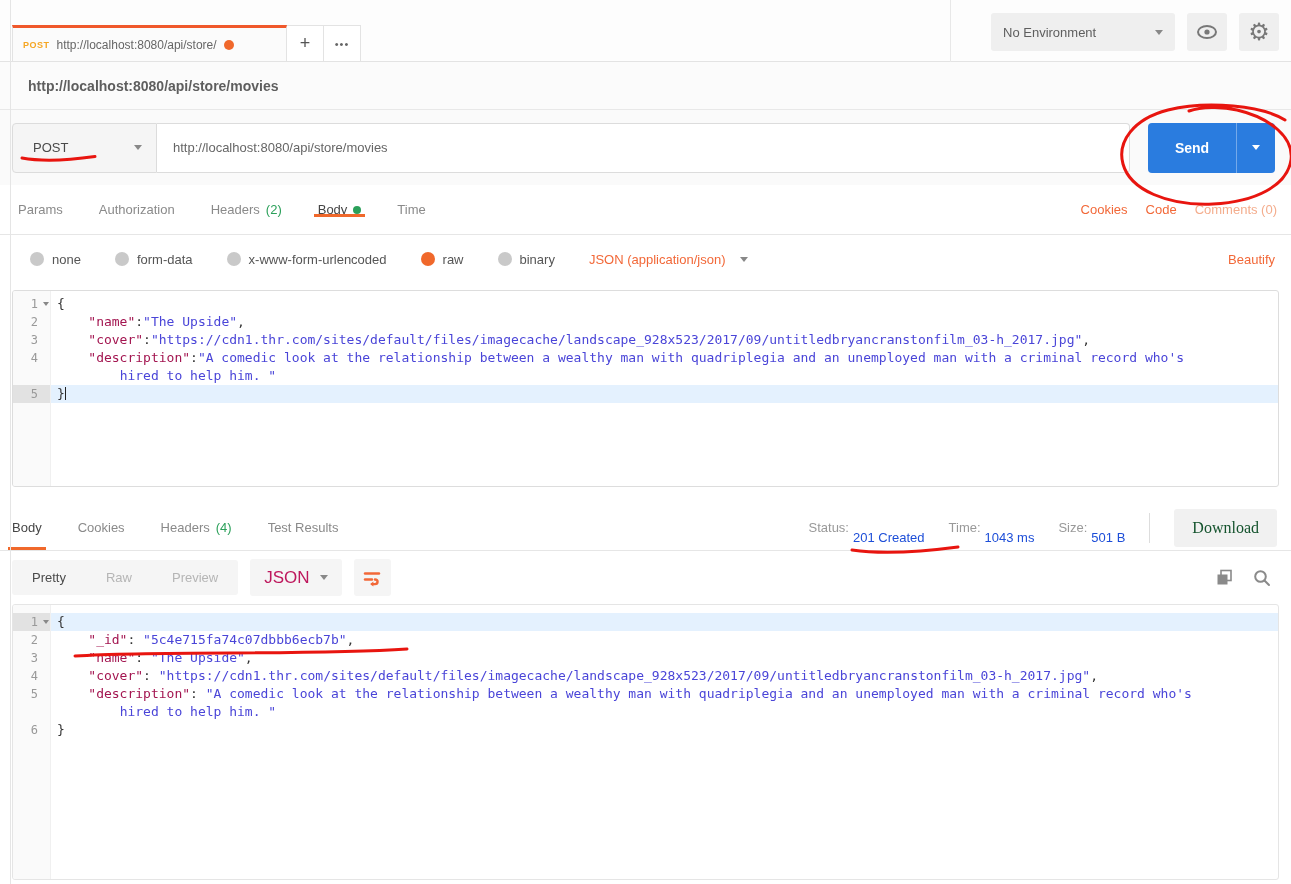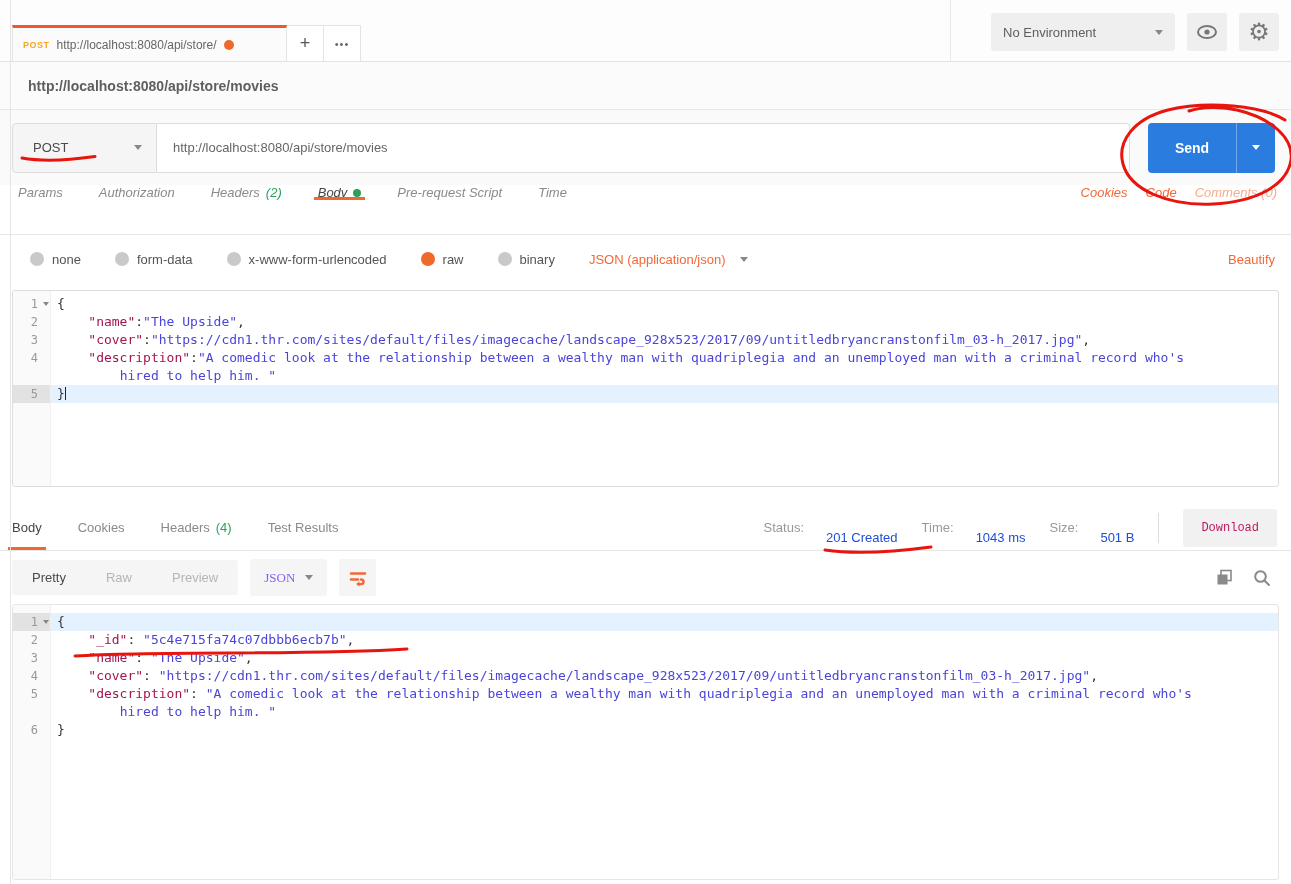--- a/index.html
+++ b/index.html
@@ -54,21 +54,21 @@
   .send-caret { width:39px; background:#2a7cdf; border-left:1px solid rgba(255,255,255,.35);
     border-radius:0 4px 4px 0; display:flex; align-items:center; justify-content:center; cursor:pointer; }
   .save-wrap { margin-left:18px; display:flex; height:50px; }
   .save-main { width:62px; background:#f1f1f1; color:#7e7e7e; font-size:14px; border:none;
     border-radius:4px 0 0 4px; cursor:pointer; font-family:"Liberation Sans", sans-serif; }
   .save-caret { width:35px; background:#f1f1f1; border-left:1px solid #dcdcdc;
     border-radius:0 4px 4px 0; display:flex; align-items:center; justify-content:center; cursor:pointer; }
 
   
   .req-tabs { height:50px; background:#fff; border-bottom:1px solid #e6e6e6; display:flex;
-    align-items:flex-start; padding:0 14px 0 18px;font-style:italic; }
+    align-items:center; padding:0 14px 0 18px; }
   .rtab { display:flex; align-items:center; gap:6px; font-size:13px; color:#8a8a8a;
     margin-right:36px; cursor:pointer; position:relative; }
   .rtab .cnt { color:#2ba05a; }
   .rtab.active { color:#454545; }
   .rtab.active::after { content:""; position:absolute; left:-4px; right:-4px; bottom:0;
     height:3px; background:#f0682b; }
   .dot-green { width:8px; height:8px; border-radius:50%; background:#2ba05a; }
   .req-tabs .spacer { flex:1; }
   .link { font-size:13px; color:#f26838; cursor:pointer; display:flex; align-items:center; margin-left:18px; }
   .link.faded { color:#f4ad8d; }
@@ -106,34 +106,34 @@
   .gutter-fill { position:absolute; left:0; top:0; bottom:0; width:38px; background:#fafafa;
     border-right:1px solid #f0f0f0; z-index:0; }
   .ed-lines { position:relative; z-index:1; }
 
   
   .resp-gap { height:18px; background:#fff; }
   .resp-tabs { height:46px; background:#fff; border-bottom:1px solid #e6e6e6; display:flex;
     align-items:stretch; padding:0 14px 0 12px; }
   .resp-tabs .spacer { flex:1; }
   .meta { display:flex; align-items:center; gap:24px; }
-  .meta-item { font-size:13px; color:#999; display:flex; gap:22px; align-items:center; }
+  .meta-item { font-size:13px; color:#999; display:flex; gap:4px; align-items:center; }
   .meta-item .val { color:#1d4ed8; position:relative;margin-top:19px; }
   .meta-divider { width:1px; height:30px; background:#ddd; margin:0 0 0 0; align-self:center; }
   .download-btn { height:38px; padding:0 18px; background:#f1f1f1; border:none; border-radius:3px;
-    color:#be185d; font-size:12px; cursor:pointer; align-self:center;
-    font-family:Liberation Mono, monospace; }
+    color:#14532d; font-size:16px; cursor:pointer; align-self:center;
+    font-family:Liberation Serif, serif; }
 
   .view-row { height:53px; background:#fff; display:flex; align-items:center; padding:0 20px 0 12px; }
   .seg-group { display:flex; background:#f5f5f5; border-radius:3px; overflow:hidden; }
   .seg { padding:10px 20px; font-size:13px; color:#b5b5b5; cursor:pointer; }
   .seg.active { color:#4a4a4a;text-align:center; }
   .fmt-select { margin-left:12px; background:#f5f5f5; border-radius:3px; height:37px;
     display:flex; align-items:center; gap:10px; padding:0 14px; cursor:pointer; }
-  .fmt-select .fl { font-size:13px; color:#8b5cf6;font-family:Liberation Serif, serif; }
+  .fmt-select .fl { font-size:17px; color:#be185d; }
   .wrap-btn { margin-left:12px; width:37px; height:37px; background:#f5f5f5; border-radius:3px;
     display:flex; align-items:center; justify-content:center; cursor:pointer; }
   .view-row .spacer { flex:1; }
   .tool-icons { display:flex; align-items:center; gap:20px; }
 
   
   .ink { position:absolute; overflow:visible; pointer-events:none; z-index:20; }
   .ink path { stroke:#e8150f; stroke-width:3; fill:none; stroke-linecap:round; }
   svg.ui-icon { display:block; }
 </style>
@@ -202,23 +202,20 @@
     <div class="rtab">
       <span>Authorization</span>
     </div>
     <div class="rtab">
       <span>Headers</span>
       <span class="cnt">(2)</span>
     </div>
     <div class="rtab active">
       <span>Body</span>
       <span class="dot-green"></span>
-    </div>
-    <div class="rtab">
-      <span>Pre-request Script</span>
     </div>
     <div class="rtab">
       <span>Time</span>
     </div>
     <div class="spacer"></div>
     <div class="link">
       <span>Cookies</span>
     </div>
     <div class="link">
       <span>Code</span>

